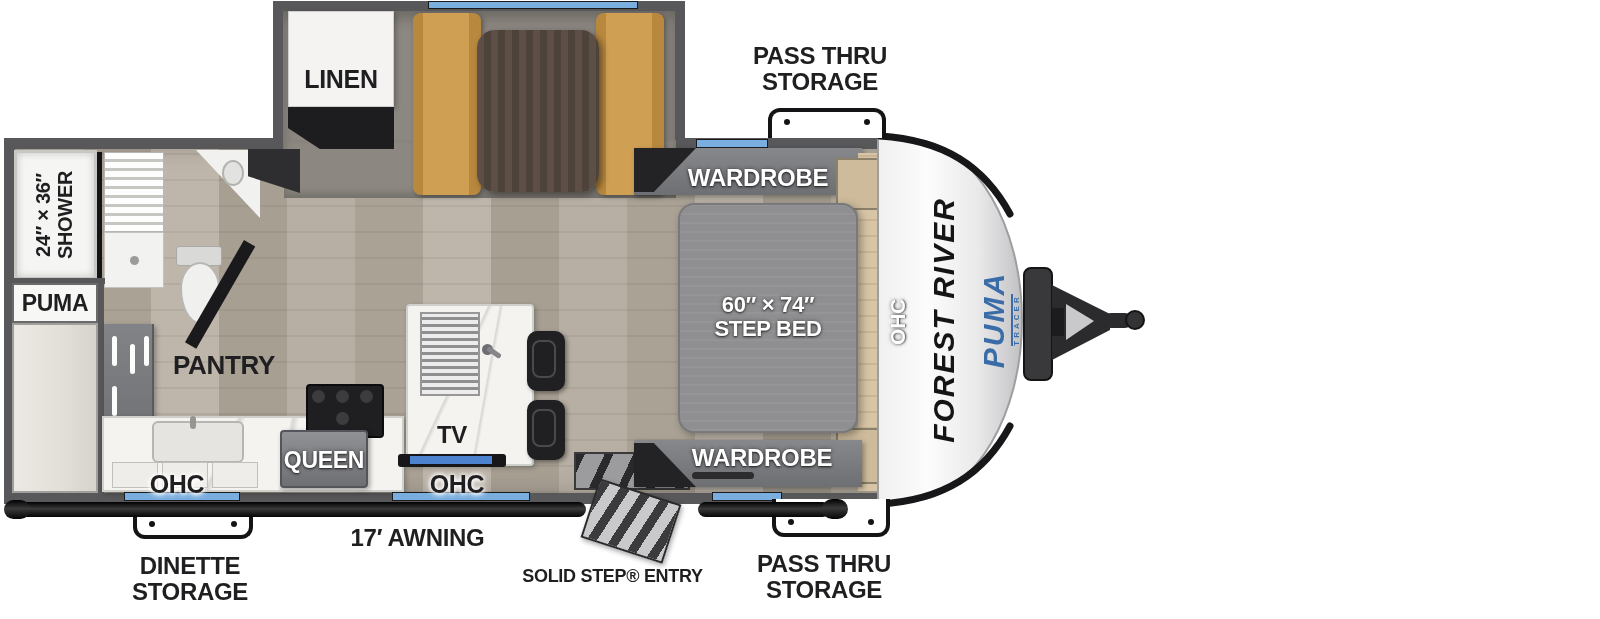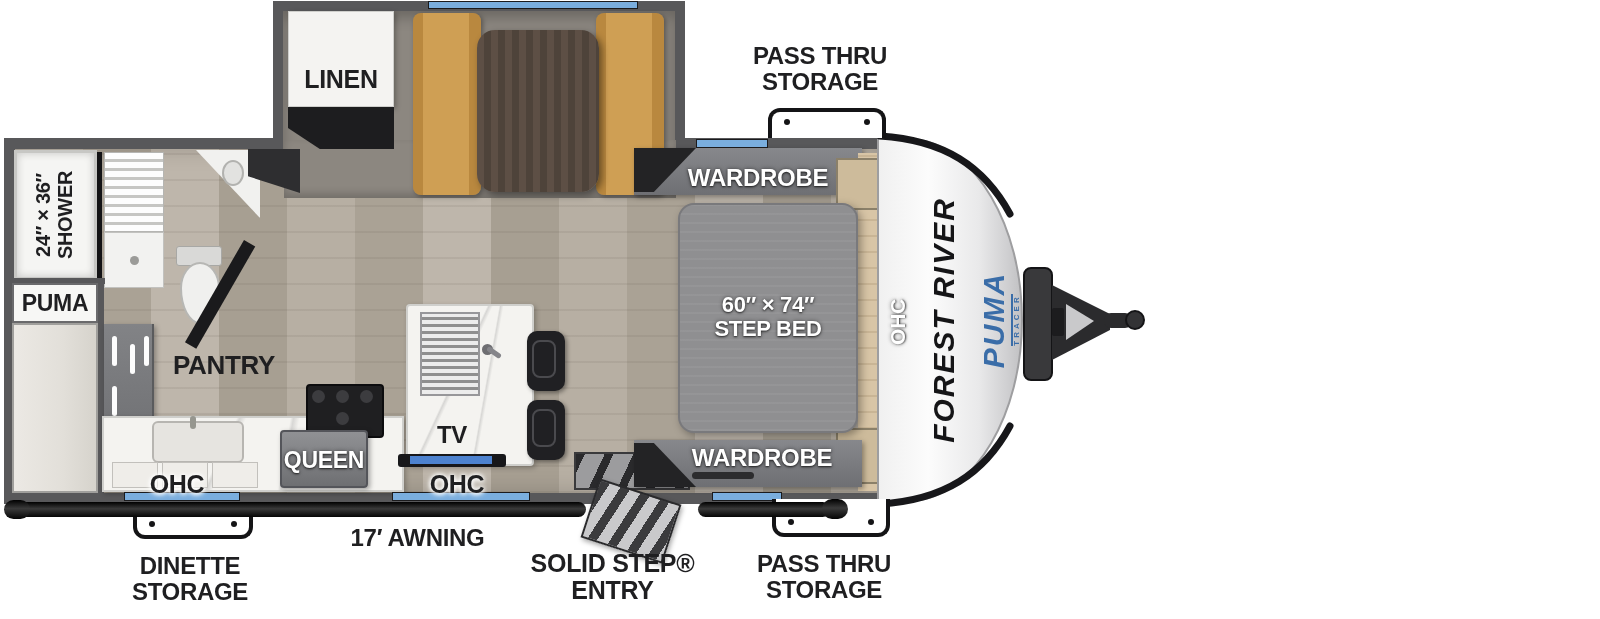--- a/index.html
+++ b/index.html
@@ -205,15 +205,15 @@
   </div>
   <div class="abs lbl" style="left:745px;top:548px;width:158px;height:58px;font-size:24px;flex-direction:column;">
     <span>PASS THRU</span>
     <span>STORAGE</span>
   </div>
   <div class="abs lbl" style="left:115px;top:550px;width:150px;height:58px;font-size:24px;flex-direction:column;">
     <span>DINETTE</span>
     <span>STORAGE</span>
   </div>
   <div class="abs lbl" style="left:340px;top:524px;width:155px;height:28px;font-size:24px;">17′ AWNING</div>
-  <div class="abs lbl" style="left:490px;top:562px;width:245px;height:30px;font-size:25px;">SOLID STEP® ENTRY</div>
+  <div class="abs lbl" style="left:490px;top:562px;width:245px;height:30px;font-size:18px;">SOLID STEP® ENTRY</div>
 
 </div>
 
 </body></html>

